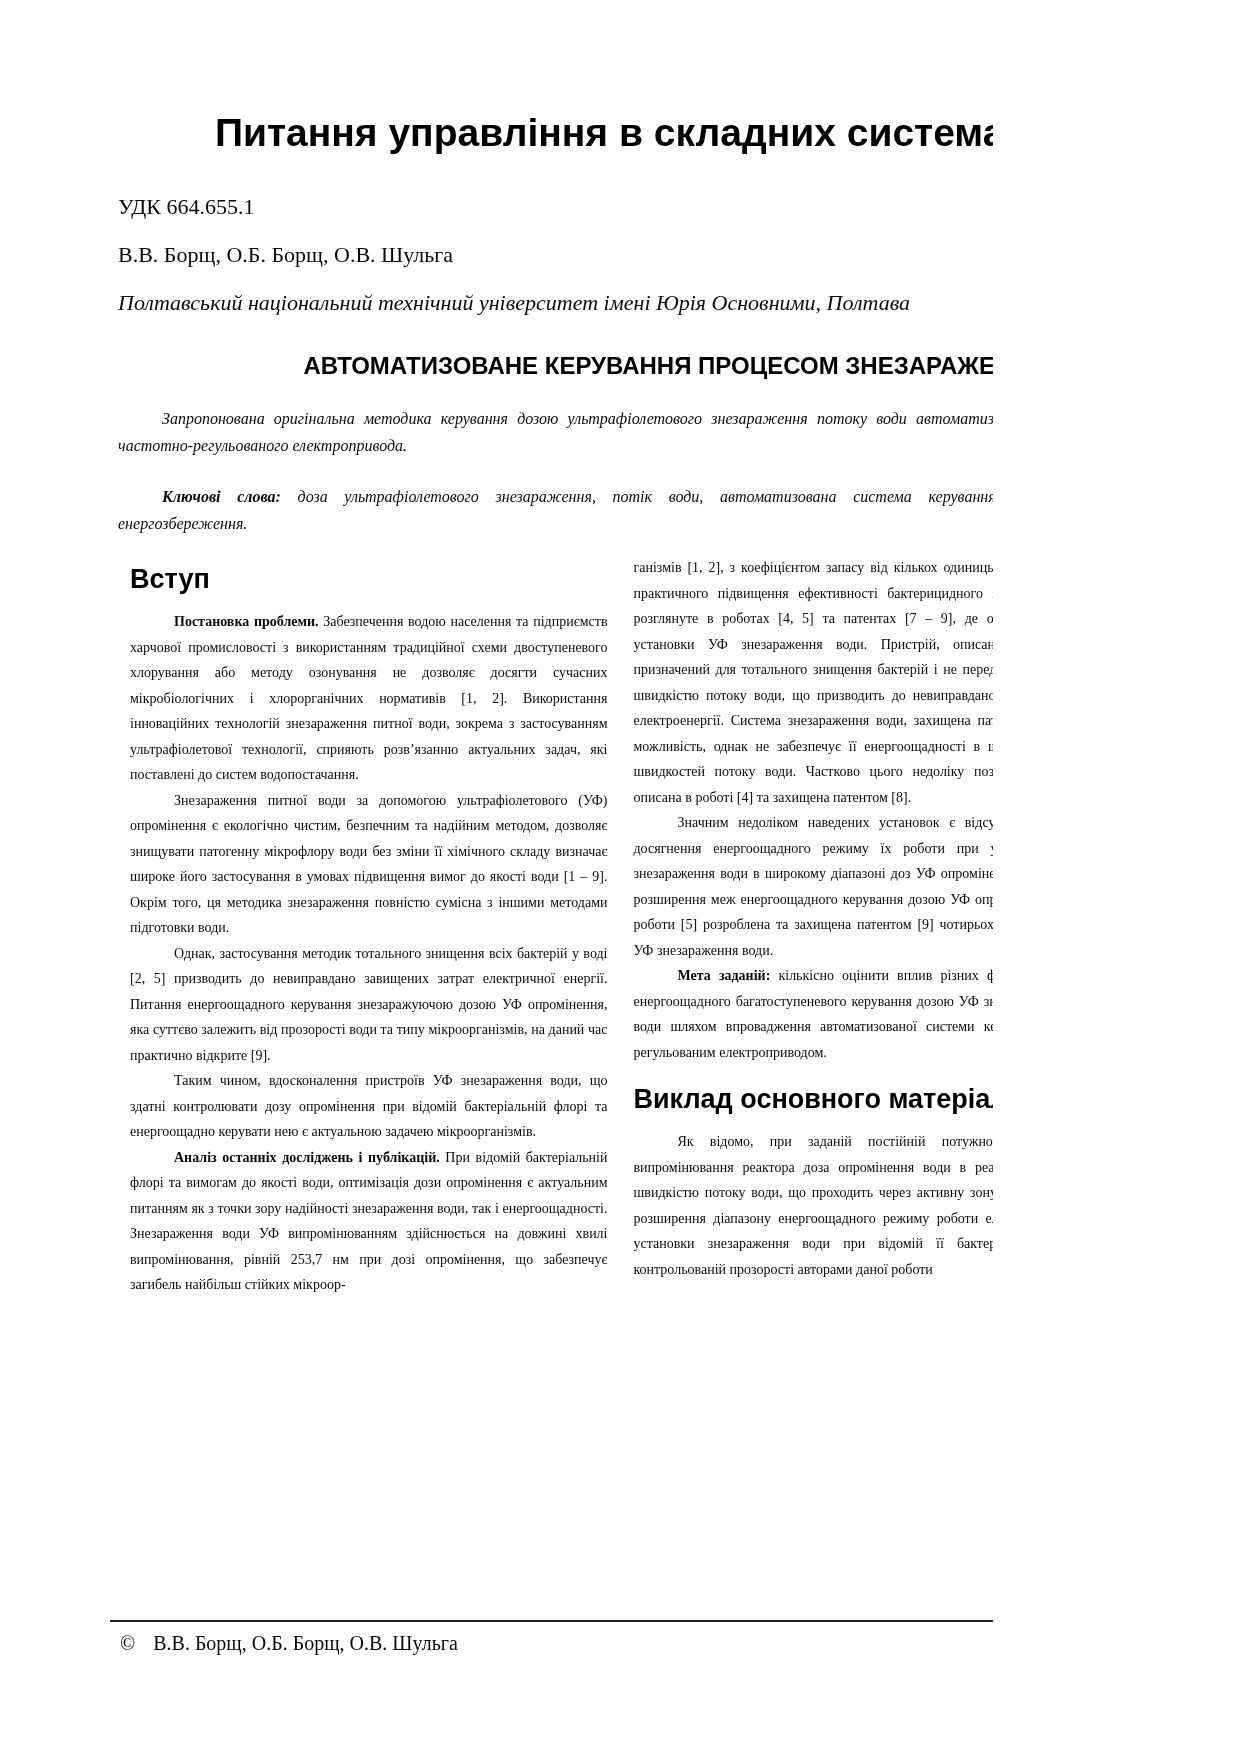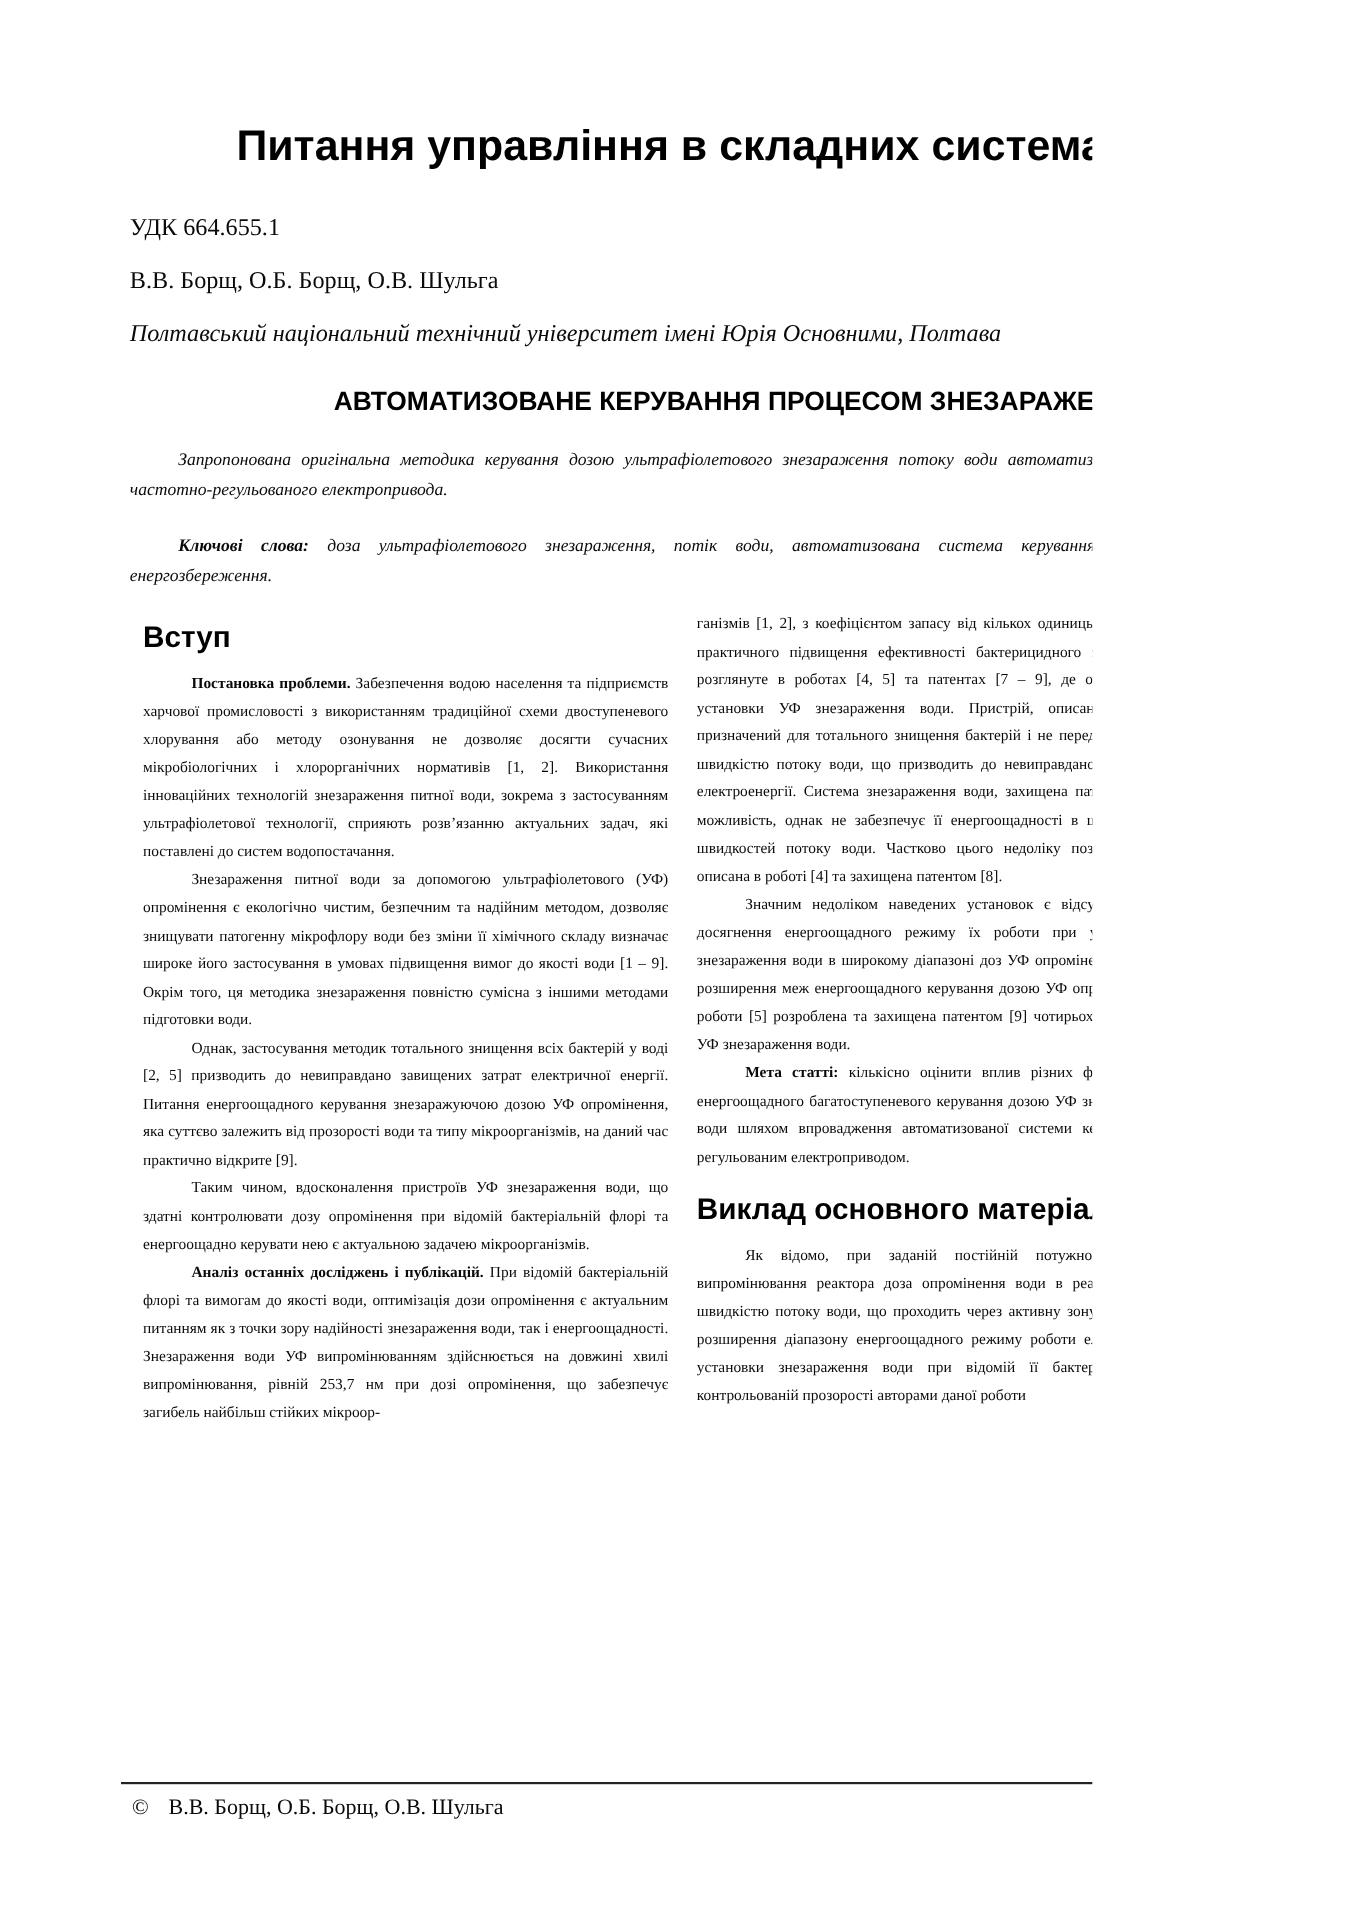--- a/index.html
+++ b/index.html
@@ -92,21 +92,21 @@
         <p class="body-par"><span>Таким чином, вдосконалення пристроїв УФ знезараження води, що здатні контролювати дозу опромінення при відомій бактеріальній флорі та енергоощадно керувати нею є актуальною задачею мікроорганізмів.</span></p>
 
         <p class="body-par"><b class="par-lead">Аналіз останніх досліджень і публікацій.</b><span> При відомій бактеріальній флорі та вимогам до якості води, оптимізація дози опромінення є актуальним питанням як з точки зору надійності знезараження води, так і енергоощадності. Знезараження води УФ випромінюванням здійснюється на довжині хвилі випромінювання, рівній 253,7 нм при дозі опромінення, що забезпечує загибель найбільш стійких мікроор-</span></p>
       </div>
 
       <div class="col">
         <p class="body-par no-indent"><span>ганізмів [1, 2], з коефіцієнтом запасу від кількох одиниць до сотні. Питання практичного підвищення ефективності бактерицидного знезараження води розглянуте в роботах [4, 5] та патентах [7 – 9], де описані оригінальні установки УФ знезараження води. Пристрій, описаний в роботі [6] призначений для тотального знищення бактерій і не передбачає регулювання швидкістю потоку води, що призводить до невиправдано завищених затрат електроенергії. Система знезараження води, захищена патентом [7], має цю можливість, однак не забезпечує її енергоощадності в широкому інтервалі швидкостей потоку води. Частково цього недоліку позбавлені установка, описана в роботі [4] та захищена патентом [8].</span></p>
 
         <p class="body-par"><span>Значним недоліком наведених установок є відсутність можливості досягнення енергоощадного режиму їх роботи при умові ефективного знезараження води в широкому діапазоні доз УФ опромінення. Для суттєвого розширення меж енергоощадного керування дозою УФ опромінення авторами роботи [5] розроблена та захищена патентом [9] чотирьохсекційна установка УФ знезараження води.</span></p>
 
-        <p class="body-par"><b class="par-lead">Мета статті:</b><span> кількісно оцінити вплив різних факторів на процес енергоощадного багатоступеневого керування дозою УФ знезараження потоку води шляхом впровадження автоматизованої системи керування частотно-регульованим електроприводом.</span></p>
+        <p class="body-par"><b class="par-lead">Мета заданій:</b><span> кількісно оцінити вплив різних факторів на процес енергоощадного багатоступеневого керування дозою УФ знезараження потоку води шляхом впровадження автоматизованої системи керування частотно-регульованим електроприводом.</span></p>
 
         <h3 class="section-heading">Виклад основного матеріалу</h3>
 
 
         <p class="body-par"><span>Як відомо, при заданій постійній потужності джерела УФ випромінювання реактора доза опромінення води в реакторі визначається швидкістю потоку води, що проходить через активну зону опромінення. Для розширення діапазону енергоощадного режиму роботи електропривода [10] установки знезараження води при відомій її бактеріальній флорі та контрольованій прозорості авторами даної роботи</span></p>
       </div>
 
     </div>
   </div>
 

